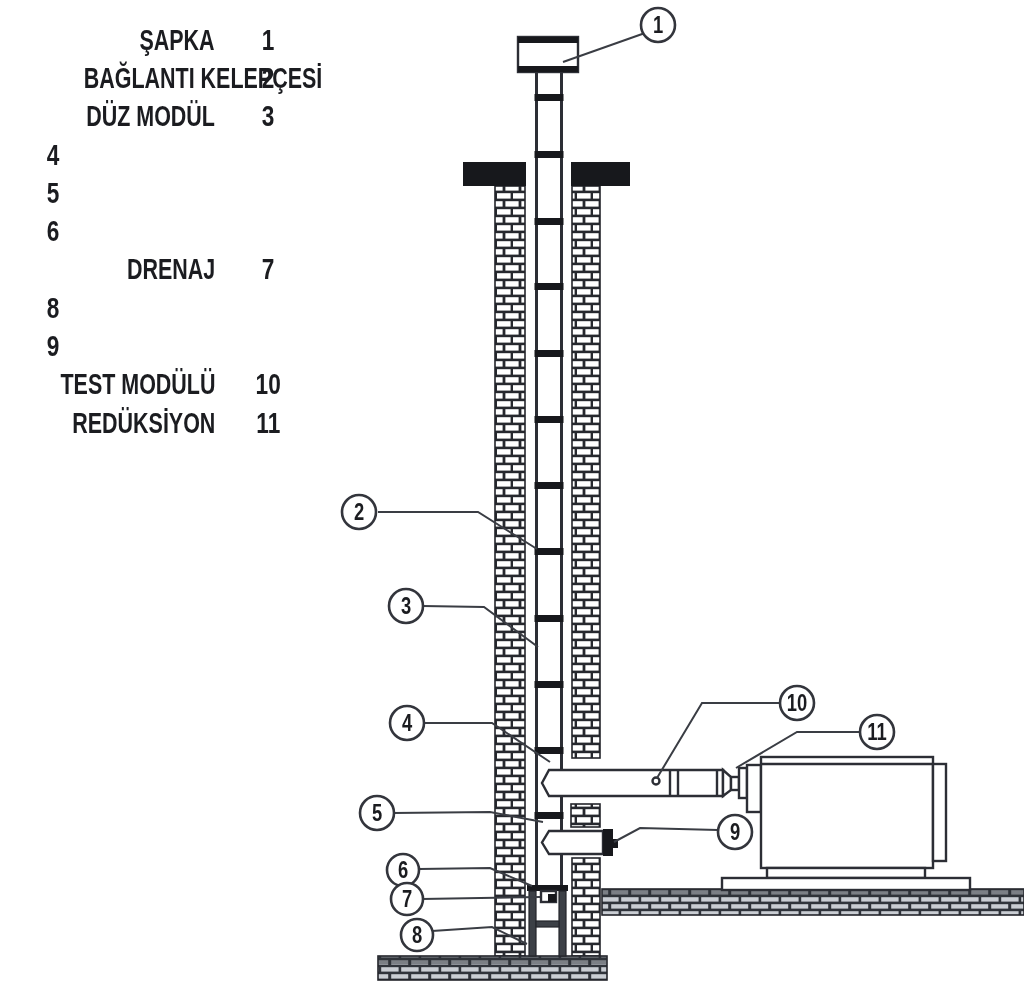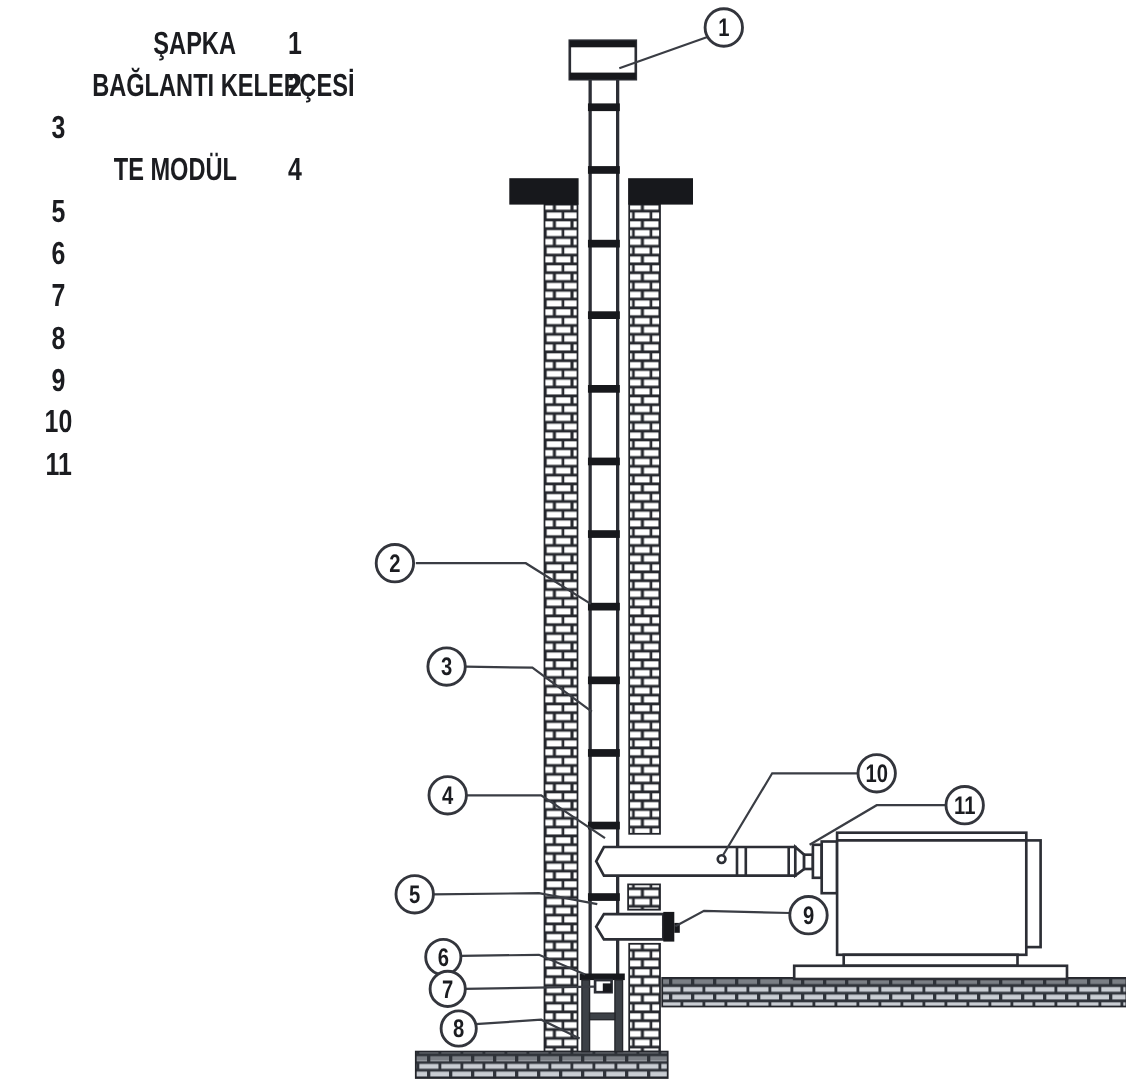--- a/index.html
+++ b/index.html
@@ -40,45 +40,48 @@
   <div class="legend">
     <div class="legend-row">
       <div class="legend-label"><span>ŞAPKA</span></div>
       <div class="legend-num"><span>1</span></div>
     </div>
     <div class="legend-row">
       <div class="legend-label"><span>BAĞLANTI KELEPÇESİ</span></div>
       <div class="legend-num"><span>2</span></div>
     </div>
     <div class="legend-row">
+      <div class="legend-label"><span>DÜZ MODÜL</span></div>
       <div class="legend-num"><span>3</span></div>
     </div>
     <div class="legend-row">
-      <div class="legend-label"><span>TE MODÜL</span></div>
       <div class="legend-num"><span>4</span></div>
     </div>
     <div class="legend-row">
       <div class="legend-num"><span>5</span></div>
     </div>
     <div class="legend-row">
       <div class="legend-num"><span>6</span></div>
     </div>
     <div class="legend-row">
+      <div class="legend-label"><span>DRENAJ</span></div>
       <div class="legend-num"><span>7</span></div>
     </div>
     <div class="legend-row">
       <div class="legend-num"><span>8</span></div>
     </div>
     <div class="legend-row">
       <div class="legend-num"><span>9</span></div>
     </div>
     <div class="legend-row">
+      <div class="legend-label"><span>TEST MODÜLÜ</span></div>
       <div class="legend-num"><span>10</span></div>
     </div>
     <div class="legend-row">
+      <div class="legend-label"><span>REDÜKSİYON</span></div>
       <div class="legend-num"><span>11</span></div>
     </div>
   </div>
 
   <svg width="1024" height="983" viewBox="0 0 1024 983">
     <defs>
       <pattern id="brick" width="16" height="16" patternUnits="userSpaceOnUse">
         <rect width="16" height="16" fill="#26282e"></rect>
         <rect x="1" y="1.2" width="13.6" height="5.4" fill="#ffffff"></rect>
         <rect x="0" y="9.2" width="6.6" height="5.4" fill="#ffffff"></rect>

